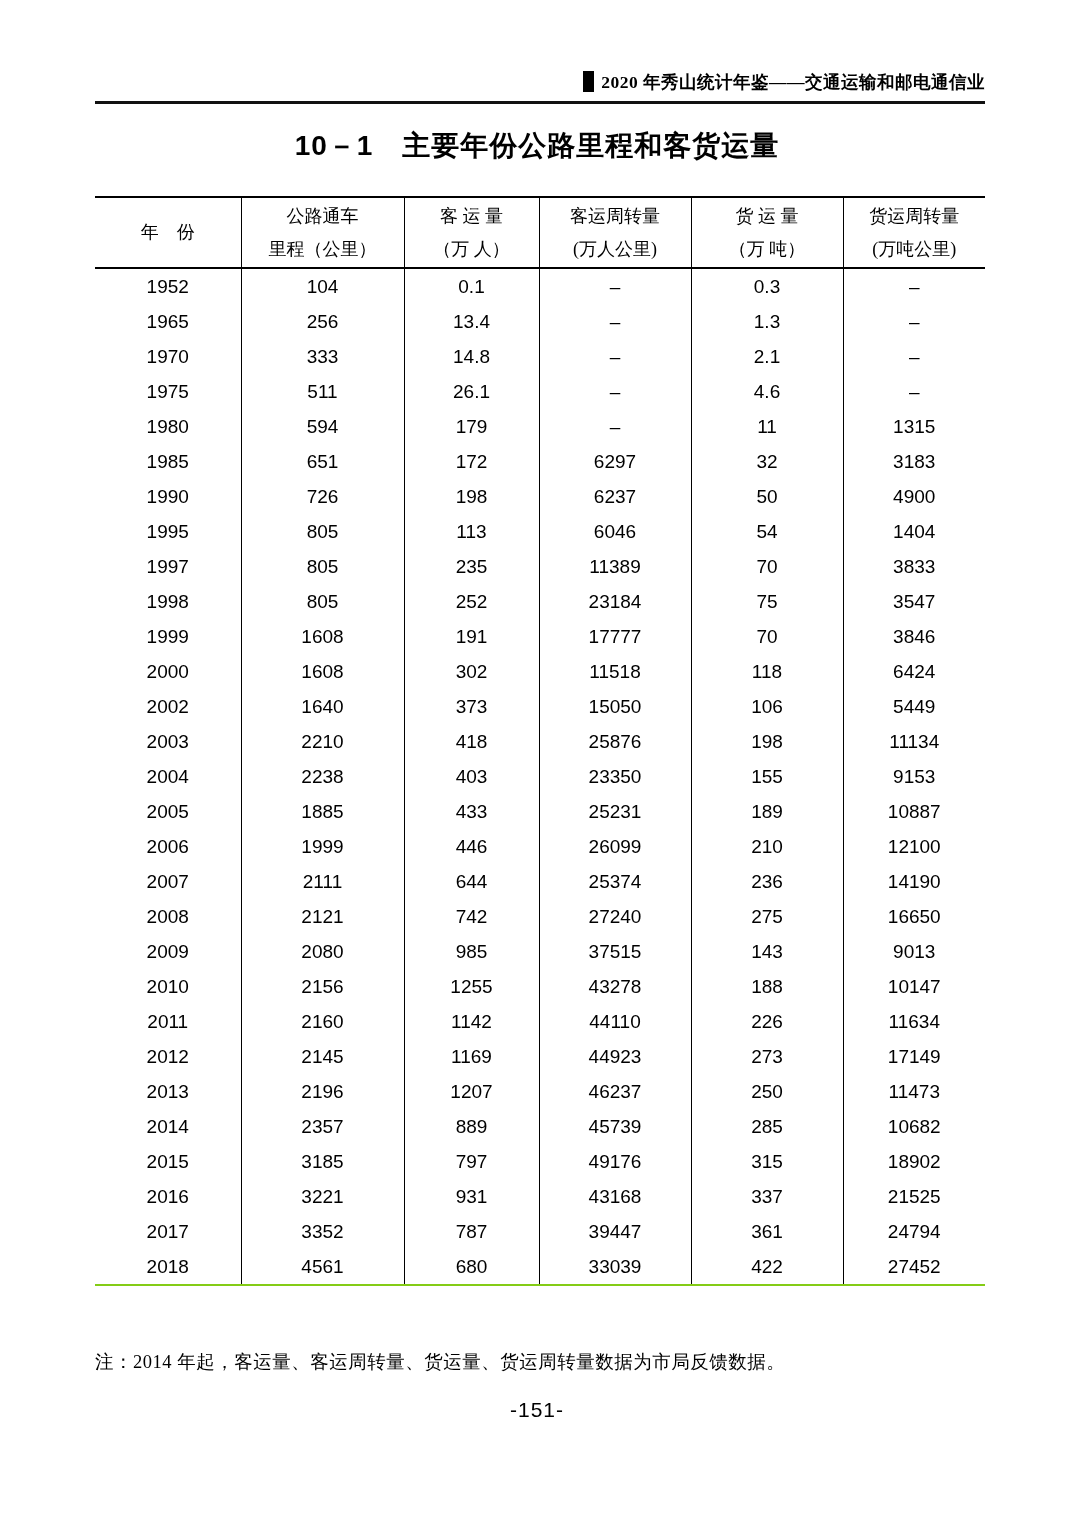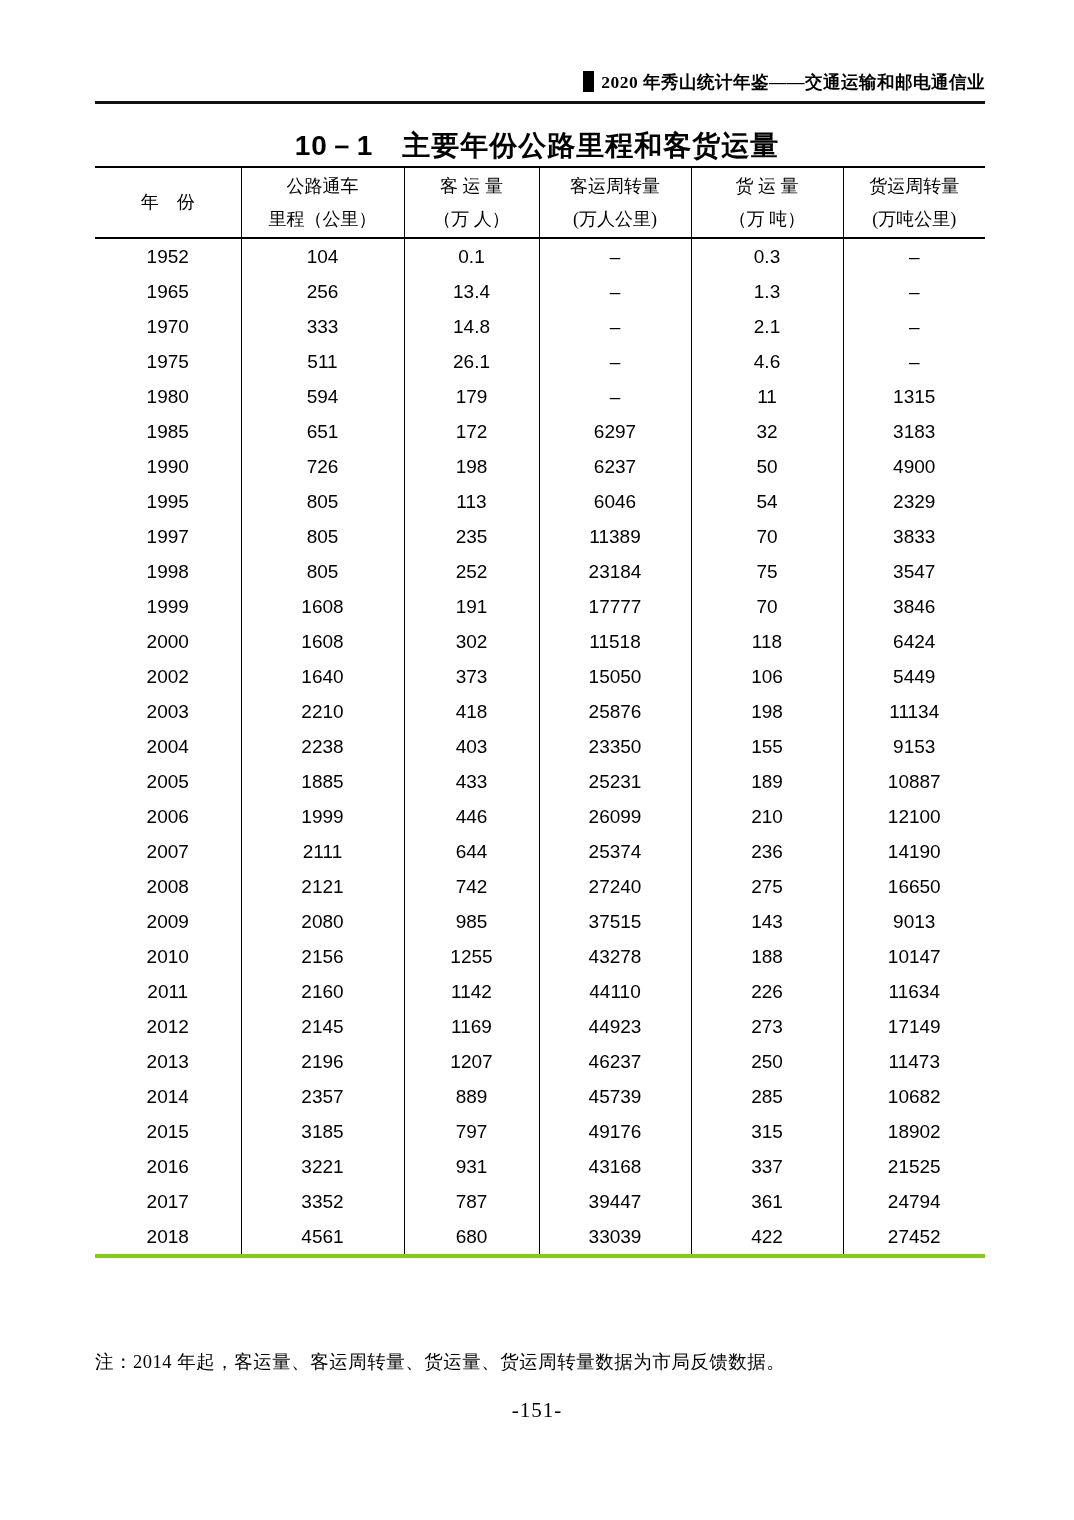--- a/index.html
+++ b/index.html
@@ -56,27 +56,27 @@
     text-align: center;
     font-family: "Liberation Sans", "DejaVu Sans", sans-serif;
     font-size: 28px;
     font-weight: bold;
     letter-spacing: 1px;
   }
 
   
   .stat-table {
     position: absolute;
-    top: 166px;
+    top: 196px;
     left: 95px;
     width: 890px;
     border-collapse: collapse;
     table-layout: fixed;
     border-top: 2px solid #000;
-    border-bottom: 4px solid #84cc16;
+    border-bottom: 2px solid #84cc16;
   }
   .stat-table th, .stat-table td {
     padding: 0;
     text-align: center;
     border-right: 1.5px solid #000;
   }
   .stat-table th:last-child, .stat-table td:last-child {
     border-right: none;
   }
   .stat-table thead th {
@@ -116,21 +116,21 @@
     font-size: 18.5px;
     letter-spacing: 0.5px;
     white-space: nowrap;
   }
   .page-number {
     position: absolute;
     top: 1398px;
     left: 0;
     width: 1074px;
     text-align: center;
-    font-family: Liberation Serif, serif;
+    font-family: Liberation Sans, sans-serif;
     font-size: 21px;
     letter-spacing: 1px;
   }
 </style>
 </head>
 <body>
 
 <div class="page">
 
   <div class="doc-header">
@@ -245,21 +245,21 @@
           <td><span>6237</span></td>
           <td><span>50</span></td>
           <td><span>4900</span></td>
         </tr>
         <tr>
           <td><span>1995</span></td>
           <td><span>805</span></td>
           <td><span>113</span></td>
           <td><span>6046</span></td>
           <td><span>54</span></td>
-          <td><span>2329</span></td>
+          <td><span>1404</span></td>
         </tr>
         <tr>
           <td><span>1997</span></td>
           <td><span>805</span></td>
           <td><span>235</span></td>
           <td><span>11389</span></td>
           <td><span>70</span></td>
           <td><span>3833</span></td>
         </tr>
         <tr>

